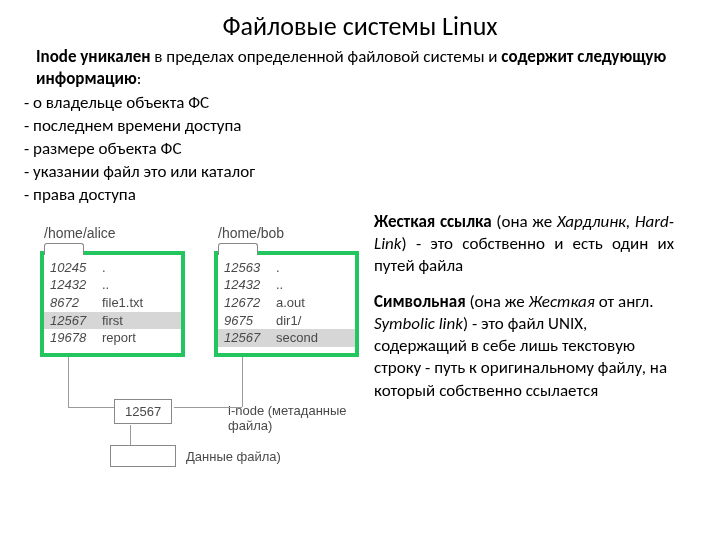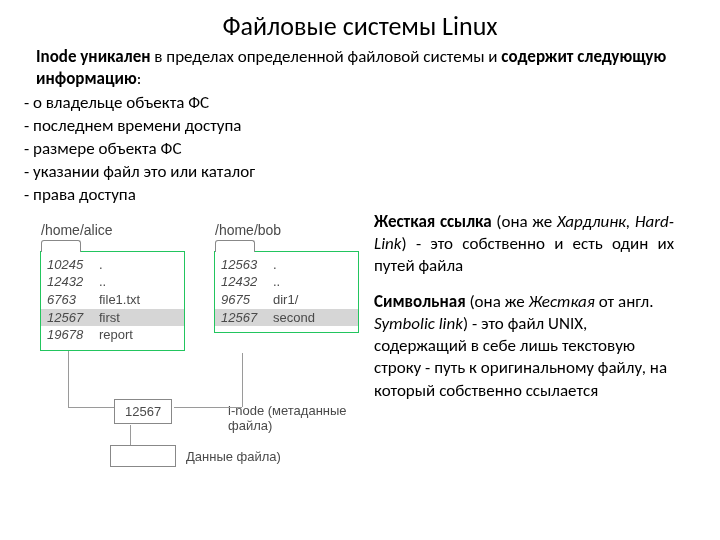--- a/index.html
+++ b/index.html
@@ -37,21 +37,21 @@
     width: 364px;
     height: 280px;
     position: relative;
     font-family: Arial, sans-serif;
     color:#4a4a4a;
     margin-left: 10px;
     margin-top: 6px;
   }
   .folder {
     position: absolute;
-    border: 1px solid #22c55e;
+    border: 4px solid #22c55e;
     background: #fff;
     width: 145px;
   }
   .folder-tab {
     position: absolute;
     top: -12px;
     left: 0;
     height: 12px;
     width: 40px;
     background:#fff;
@@ -135,21 +135,21 @@
       <div class="folder-body" id="alice-body">
           <div class="row">
             <span class="num">10245</span>
             <span class="name">.</span>
           </div>
           <div class="row">
             <span class="num">12432</span>
             <span class="name">..</span>
           </div>
           <div class="row">
-            <span class="num">6763</span>
+            <span class="num">8672</span>
             <span class="name">file1.txt</span>
           </div>
           <div class="row hl">
             <span class="num">12567</span>
             <span class="name">first</span>
           </div>
           <div class="row">
             <span class="num">19678</span>
             <span class="name">report</span>
           </div>
@@ -162,20 +162,24 @@
       <div class="folder-body" id="bob-body">
           <div class="row">
             <span class="num">12563</span>
             <span class="name">.</span>
           </div>
           <div class="row">
             <span class="num">12432</span>
             <span class="name">..</span>
           </div>
           <div class="row">
+            <span class="num">12672</span>
+            <span class="name">a.out</span>
+          </div>
+          <div class="row">
             <span class="num">9675</span>
             <span class="name">dir1/</span>
           </div>
           <div class="row hl">
             <span class="num">12567</span>
             <span class="name">second</span>
           </div>
         </div>
     </div>
 

